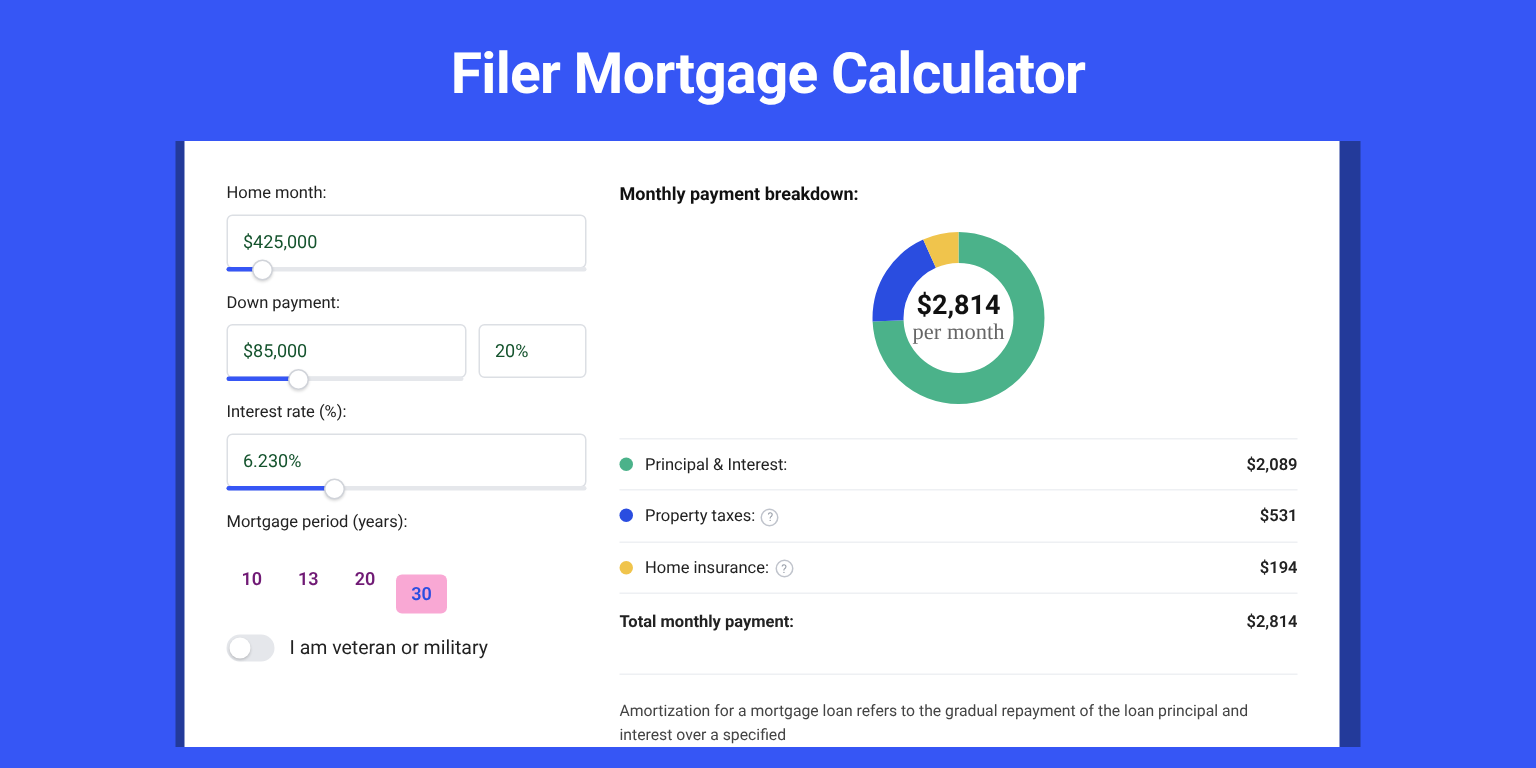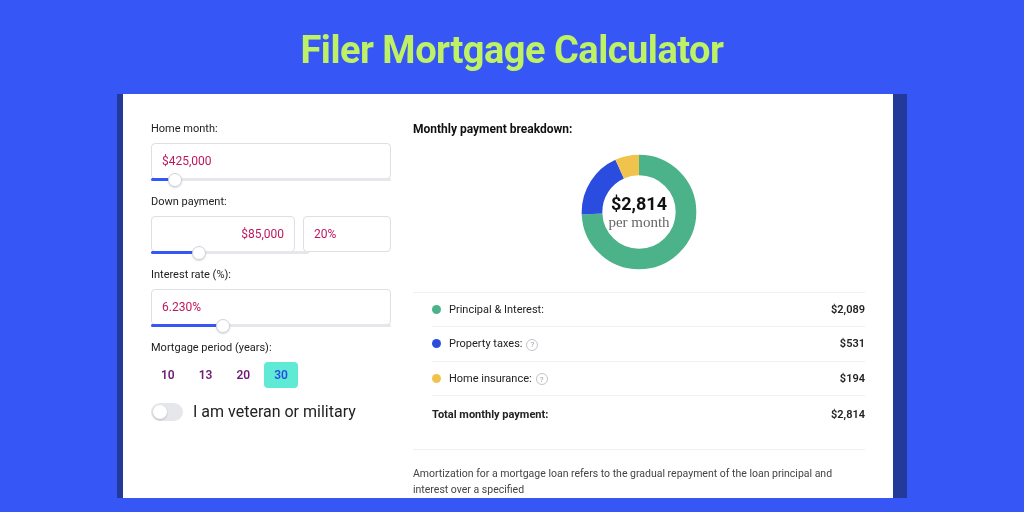--- a/index.html
+++ b/index.html
@@ -1,45 +1,45 @@
 <!DOCTYPE html>
 <html><head>
 <meta charset="utf-8">
 <style>
   * { box-sizing: border-box; margin: 0; padding: 0; font-family: -apple-system, BlinkMacSystemFont, "Segoe UI", Roboto, Helvetica, Arial, sans-serif; }
   body { background: #3656f5; width: 1024px; height: 512px; overflow: hidden; }
-  .hero-title { color: #bef264; font-weight: 700; font-size: 38px; text-align: center; padding: 28px 0 22px; letter-spacing: -0.5px; }
+  .hero-title { color: #ffffff; font-weight: 700; font-size: 38px; text-align: center; padding: 28px 0 22px; letter-spacing: -0.5px; }
   .framewrap { margin: 0 auto; width: 790px; background: #233a9a; padding: 0 8px 0 0; }
   .card { background: #fff; width: 770px; margin: 0 auto; padding: 28px 28px 0 28px; display: flex; gap: 22px; }
   .left { width: 240px; flex: 0 0 240px; }
   .right { flex: 1; }
   .lbl { font-size: 11px; color: #222; margin-bottom: 8px; display:block; }
-  .field { width: 100%; height: 36px; border: 1px solid #dcdfe4; border-radius: 4px; padding: 0 10px; font-size: 12px; color:#be185d; }
+  .field { width: 100%; height: 36px; border: 1px solid #dcdfe4; border-radius: 4px; padding: 0 10px; font-size: 12px; color:#14532d; }
   .group { margin-bottom: 14px; position:relative; }
   .slider-track { height: 3px; background: #e5e7eb; position: relative; margin-top: -1px; border-radius:2px;}
   .slider-fill  { position:absolute; left:0; top:0; bottom:0; background:#3656f5; border-radius:2px;}
   .slider-thumb { position:absolute; top:50%; width:14px; height:14px; background:#fff; border:1px solid #d0d3d9; border-radius:50%; transform:translate(-50%,-50%); box-shadow:0 1px 2px rgba(0,0,0,.15);}
   .row2 { display:flex; gap:8px; }
-  .row2 .field:first-child{ flex:1;text-align:right; } .row2 .field:last-child{ width:88px; }
+  .row2 .field:first-child{ flex:1; } .row2 .field:last-child{ width:72px; }
   .periods { display:flex; gap:4px; }
   .period-btn { font-size:12px; font-weight:600; padding:6px 10px; border-radius:4px; border:none; background:transparent; color:#701a75; cursor:pointer;}
-  .period-btn.active { background:#5eead4; color:#2a4de0; }
+  .period-btn.active { background:#f9a8d4; color:#2a4de0;margin-top:21px; }
   .toggle-row { display:flex; align-items:center; gap:10px; margin-top:14px;}
   .toggle { width:32px; height:18px; background:#e5e7eb; border-radius:9px; position:relative; cursor:pointer;}
   .toggle-knob{ width:14px; height:14px; background:#fff; border-radius:50%; position:absolute; top:2px; left:2px; box-shadow:0 1px 2px rgba(0,0,0,.2);}
-  .toggle-lbl{font-size:16px; color:#222;}
+  .toggle-lbl{font-size:13px; color:#222;}
   .section-h { font-size:12px; font-weight:700; color:#111; margin-bottom:14px;}
   .donut-wrap { display:flex; justify-content:center; margin-bottom:18px;}
   .donut { position:relative; width:124px; height:124px; }
   .donut svg{ width:124px; height:124px; transform:rotate(-90deg);}
   .donut-center{position:absolute; inset:0; display:flex; flex-direction:column; align-items:center; justify-content:center;}
   .donut-val{ font-size:18px; font-weight:700; color:#111;}
   .donut-sub{ font-size:15px; color:#666;font-family:Liberation Serif, serif;}
   .legend { border-top:1px solid #eef0f3; }
-  .leg-row{ display:flex; align-items:center; padding:10px 0; border-bottom:1px solid #eef0f3; font-size:11px; color:#222;margin-left:19px;}
+  .leg-row{ display:flex; align-items:center; padding:10px 0; border-bottom:1px solid #eef0f3; font-size:11px; color:#222;}
   .leg-row.total{ font-weight:700; border-bottom:none; padding-top:12px;}
   .dot{ width:9px; height:9px; border-radius:50%; margin-right:8px; flex:0 0 9px;}
   .dot.green{background:#4bb28a;} .dot.blue{background:#2a4de0;} .dot.yellow{background:#f0c44c;}
   .leg-label{flex:1;}
   .leg-val{font-weight:600;}
   .info{ display:inline-flex; width:12px; height:12px; border:1px solid #c0c4cc; color:#9aa0aa; border-radius:50%; font-size:8px; align-items:center; justify-content:center; margin-left:4px;}
   .amort { margin-top:18px; border-top:1px solid #eef0f3; padding-top:16px;}
   .amort-h{font-size:12px; font-weight:700; color:#111; margin-bottom:10px;}
   .amort-p{font-size:10.5px; color:#444; line-height:1.5;}
 </style>

